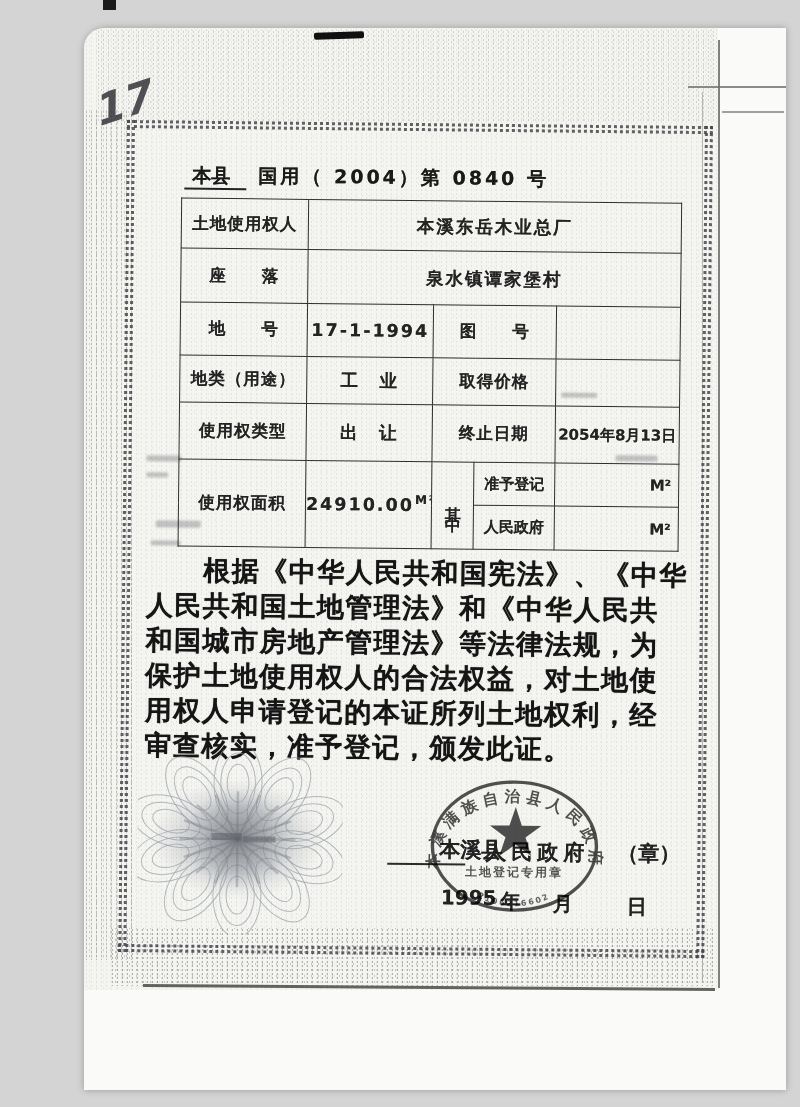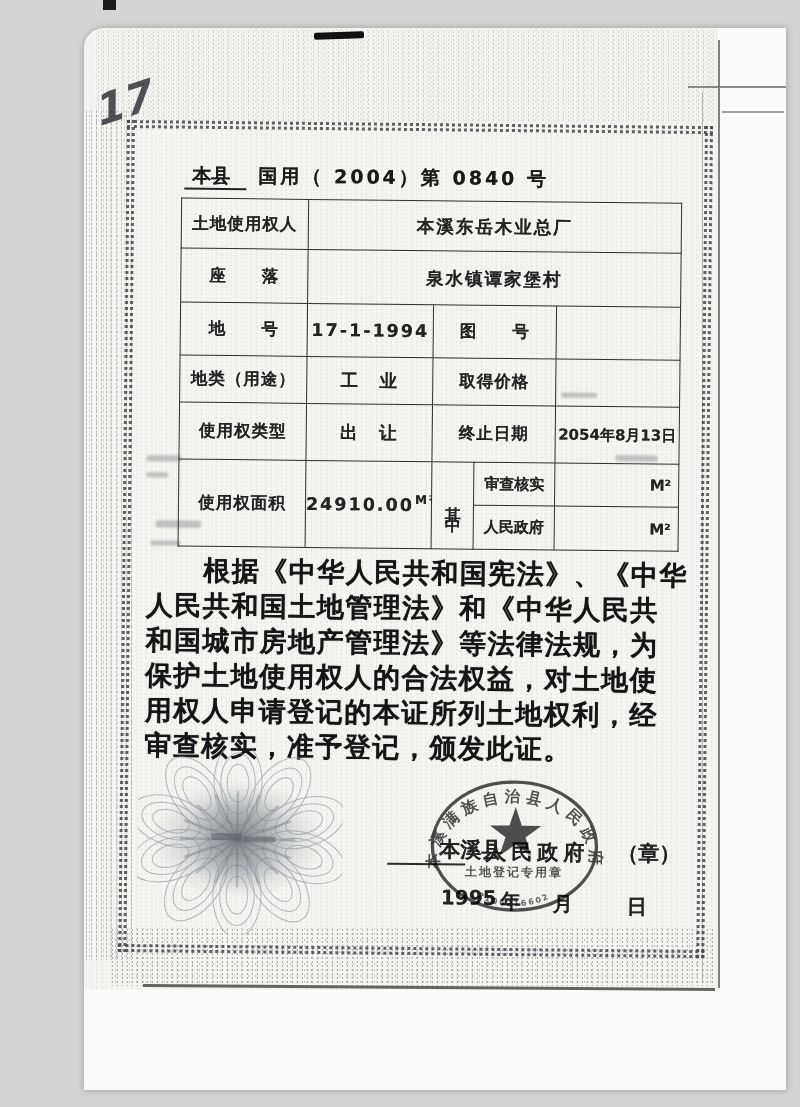--- a/index.html
+++ b/index.html
@@ -162,21 +162,21 @@
         <td class="small">2054年8月13日</td>
       </tr>
       <tr style="height:43px">
         <td class="lbl" rowspan="2">使用权面积</td>
         <td class="val" rowspan="2">
           <span>24910.00</span><span class="sup">M²</span>
         </td>
         <td class="among" rowspan="2">
           <span>其中</span>
         </td>
-        <td class="small">审查核实</td>
+        <td class="small">准予登记</td>
         <td class="unit">M²</td>
       </tr>
       <tr style="height:44px">
         <td class="small">人民政府</td>
         <td class="unit">M²</td>
       </tr>
     </tbody>
       </table>
 
     <div id="legal" class="abs">　　根据《中华人民共和国宪法》、《中华

